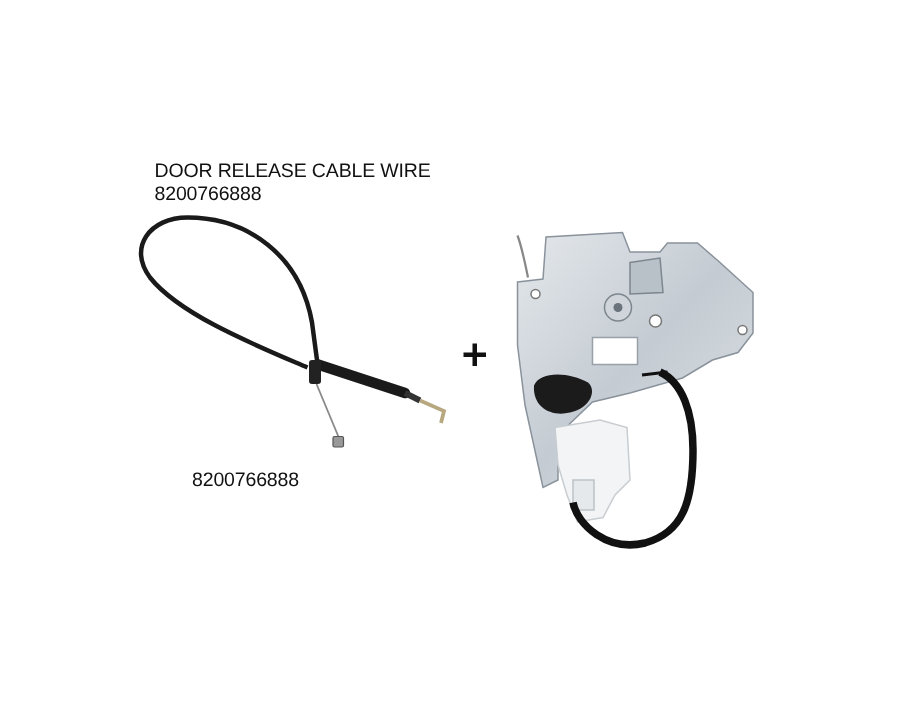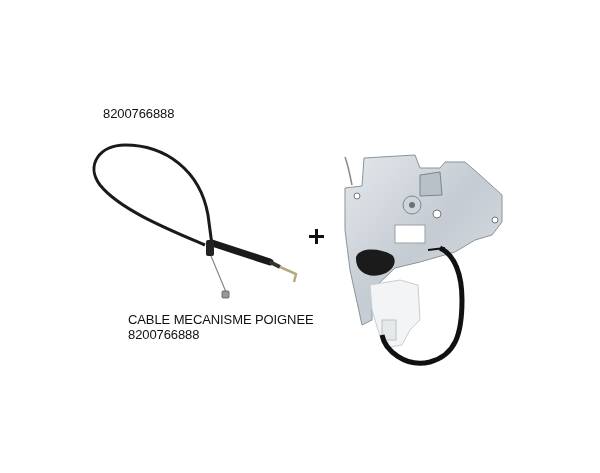--- a/index.html
+++ b/index.html
@@ -9,20 +9,21 @@
     .plus { position: absolute; left: 307px; top: 226px; width: 22px; height: 22px; }
     .plus::before, .plus::after { content: ""; position: absolute; background: #111; }
     .plus::before { left: 2px; top: 9px; width: 15px; height: 3px; }
     .plus::after { left: 8px; top: 3px; width: 3px; height: 15px; }
     svg { position: absolute; left: 0; top: 0; }
   </style>
 </head>
 <body>
 
 <div class="label" style="left:103px; top:106px;">
+  <div>DOOR RELEASE CABLE WIRE</div>
   <div>8200766888</div>
 </div>
 
 <svg width="600" height="473" viewBox="0 0 600 473">
 
   <path d="M205,245 C170,230 120,210 100,185 C85,165 100,145 125,145 C165,145 200,170 208,215 L212,245" fill="none" stroke="#1a1a1a" stroke-width="3"></path>
 
   <path d="M212,243 L270,262" stroke="#1a1a1a" stroke-width="7" stroke-linecap="round"></path>
   <path d="M270,262 L280,267" stroke="#333" stroke-width="4"></path>
 
@@ -30,21 +31,20 @@
 
   <rect x="206" y="240" width="8" height="16" rx="2" fill="#222"></rect>
 
   <path d="M211,256 L226,292" stroke="#888" stroke-width="1.2"></path>
   <rect x="222" y="291" width="7" height="7" rx="1" fill="#999" stroke="#555" stroke-width="0.8"></rect>
 </svg>
 
 <div class="plus"></div>
 
 <div class="label" style="left:128px; top:312px;">
-  <div>CABLE MECANISME POIGNEE</div>
   <div>8200766888</div>
 </div>
 
 <svg width="600" height="473" viewBox="0 0 600 473">
   <defs>
     <linearGradient id="metal" x1="0" y1="0" x2="1" y2="1">
       <stop offset="0" stop-color="#e4e8ec"></stop>
       <stop offset="0.5" stop-color="#c4cbd2"></stop>
       <stop offset="1" stop-color="#dde2e6"></stop>
     </linearGradient>

